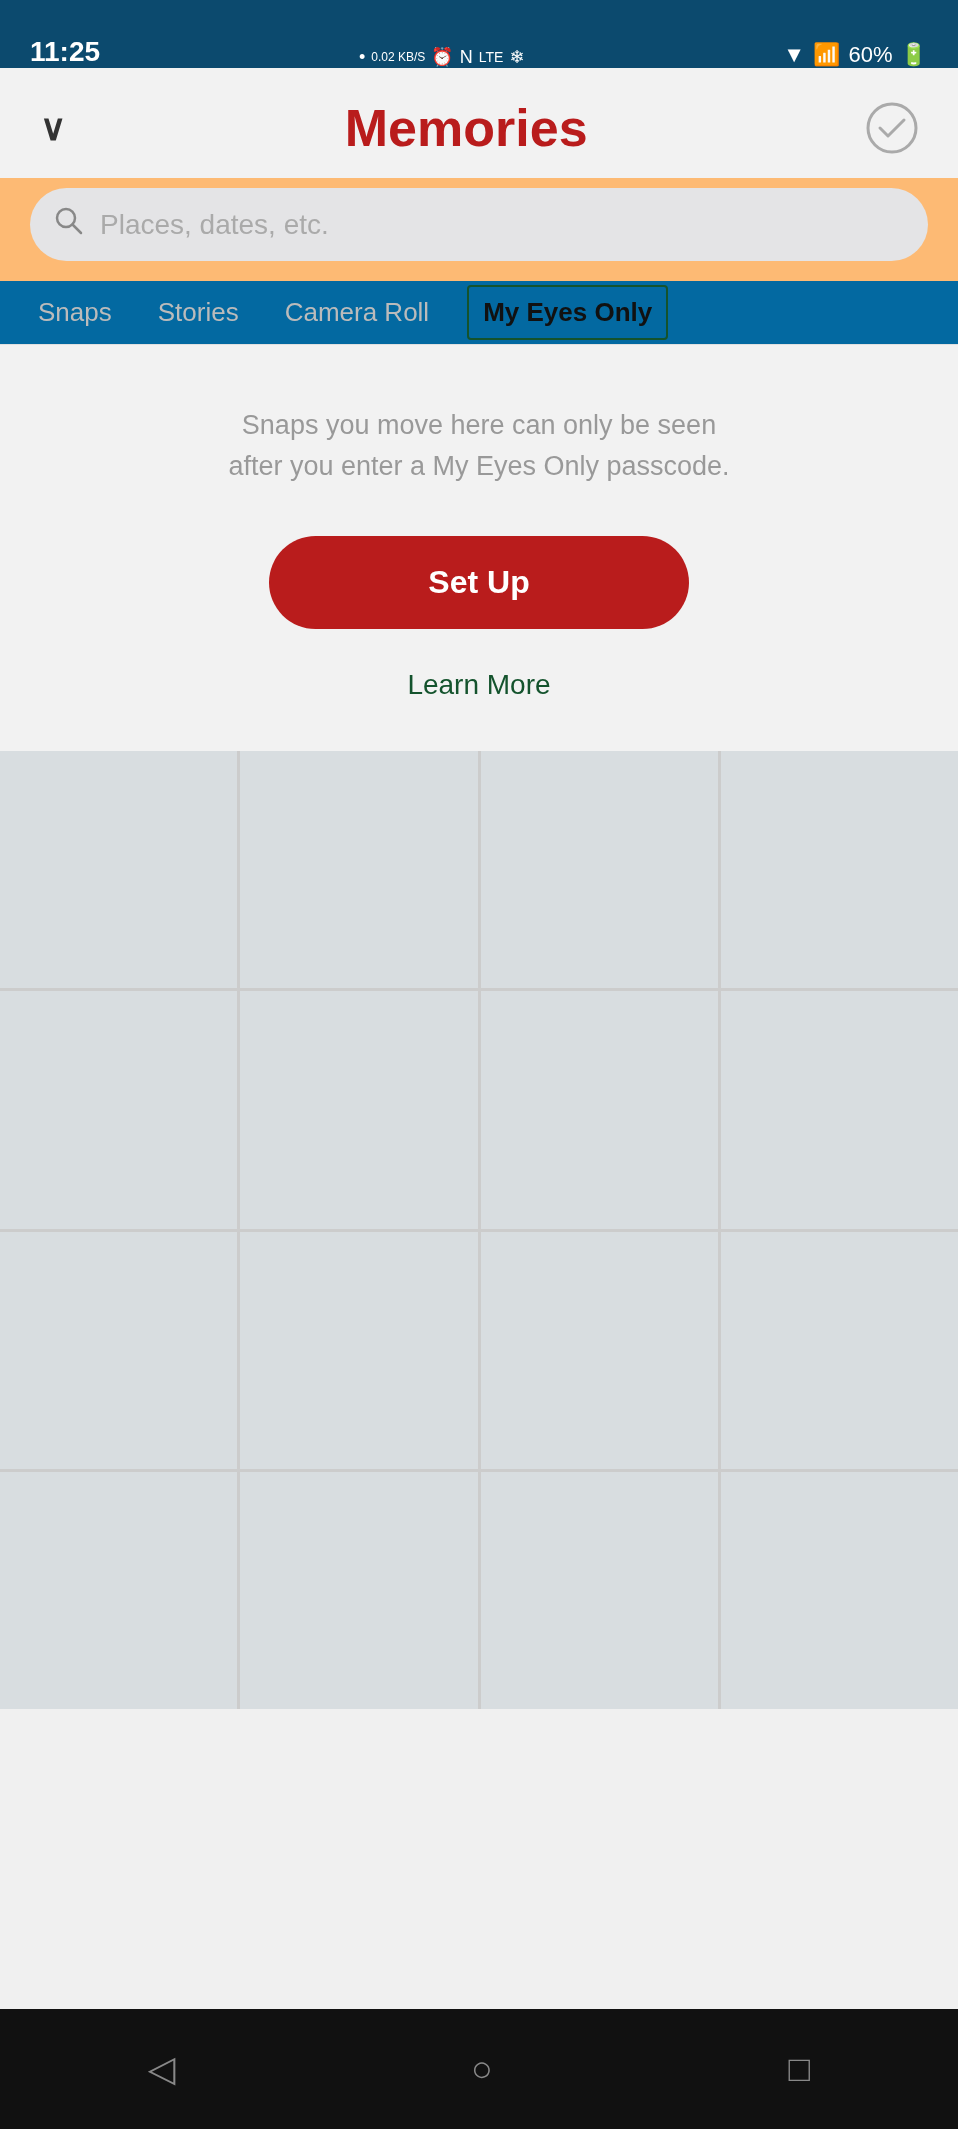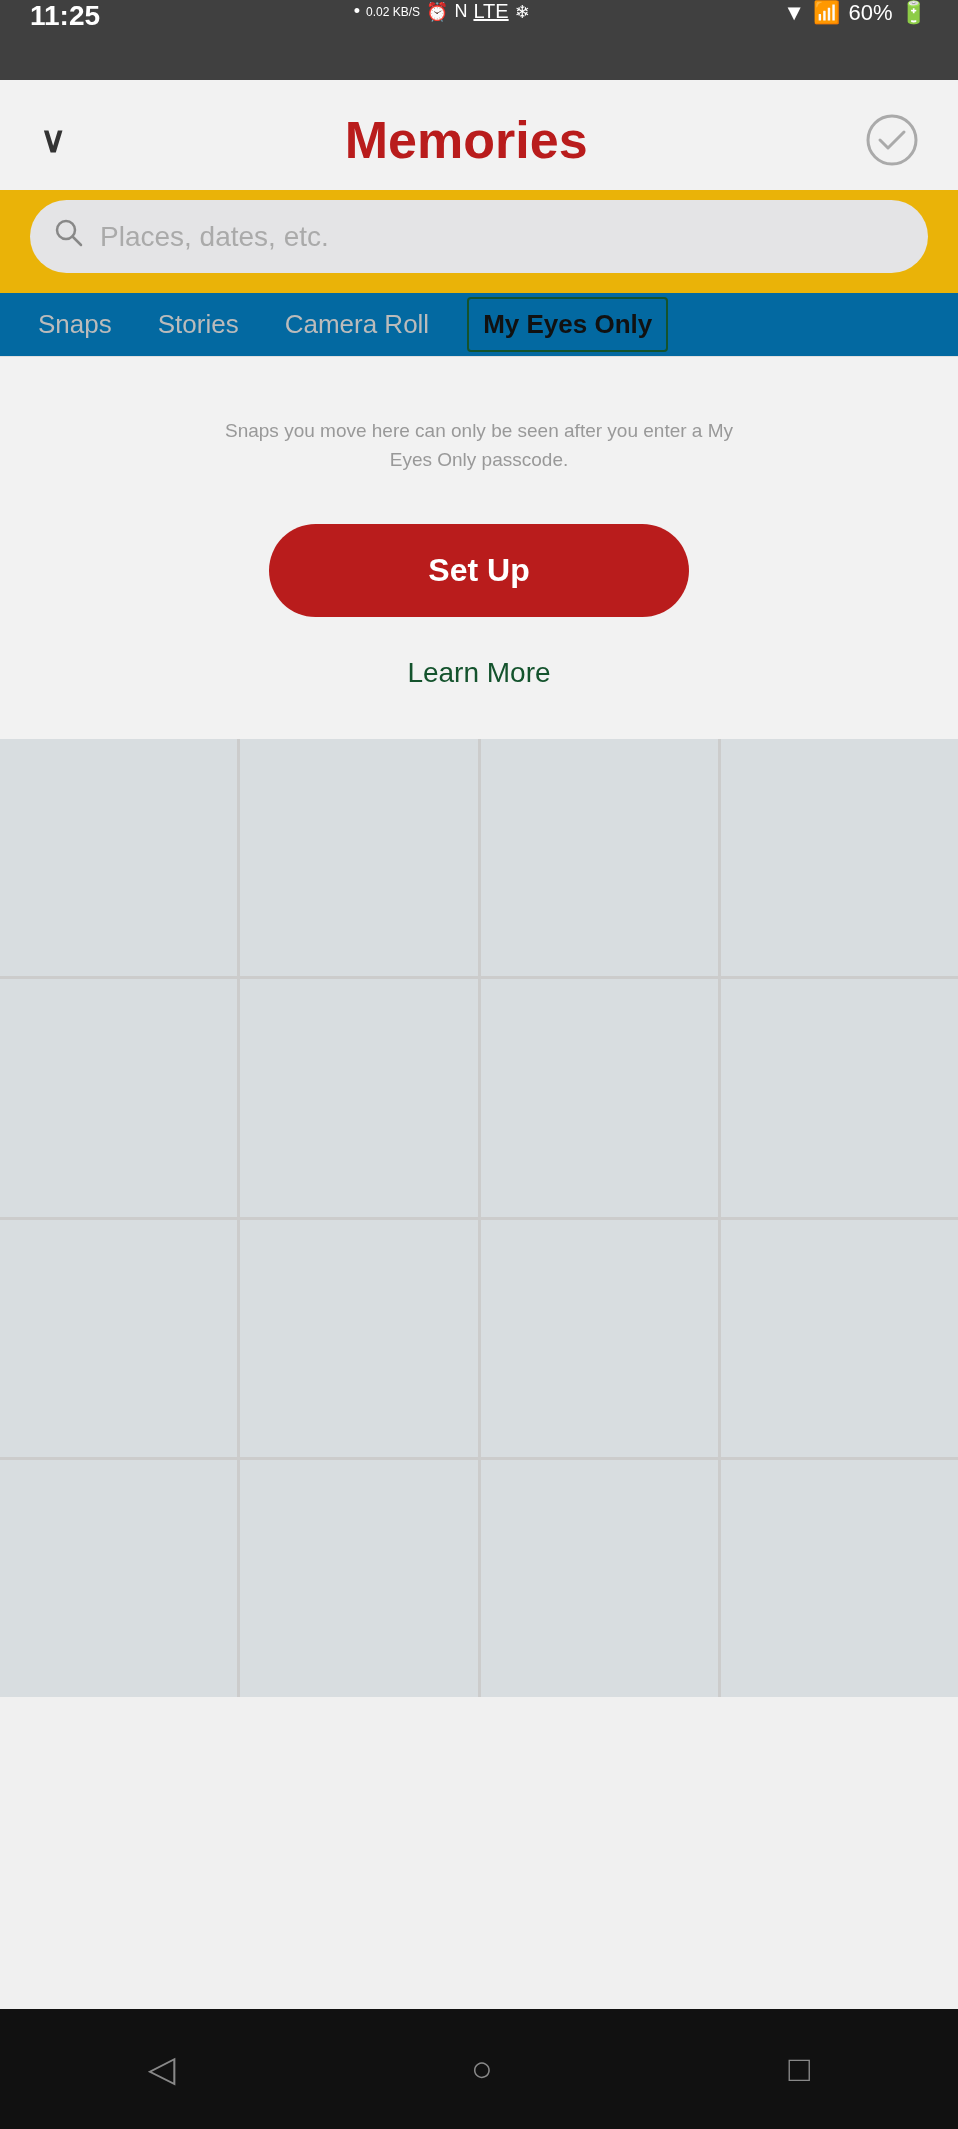--- a/index.html
+++ b/index.html
@@ -12,24 +12,24 @@
       width: 958px;
       height: 2129px;
       background: #f0f0f0;
       font-family: -apple-system, BlinkMacSystemFont, 'Helvetica Neue', Arial, sans-serif;
       overflow: hidden;
     }
 
     
     .status-bar {
       width: 100%;
-      height: 80px;
-      background: #404040;
-      display: flex;
-      align-items: flex-start;
+      height: 68px;
+      background: #0c4a6e;
+      display: flex;
+      align-items: flex-end;
       justify-content: space-between;
       padding: 0 30px;
     }
 
     .status-time {
       color: white;
       font-size: 28px;
       font-weight: 600;
     }
 
@@ -82,21 +82,21 @@
     }
 
     .header-check {
       width: 52px;
       height: 52px;
     }
 
     
     .search-container {
       padding: 10px 30px 20px 30px;
-      background: #eab308;
+      background: #fdba74;
     }
 
     .search-bar {
       background: #e4e4e6;
       border-radius: 50px;
       display: flex;
       align-items: center;
       padding: 18px 24px;
       gap: 16px;
     }
@@ -145,21 +145,21 @@
     }
 
     .setup-title {
       font-size: 34px;
       font-weight: 800;
       color: #111;
       margin-bottom: 30px;
     }
 
     .setup-description {
-      font-size: 19px;
+      font-size: 27px;
       color: #999;
       line-height: 1.5;
       margin-bottom: 50px;
       max-width: 520px;
       margin-left: auto;
       margin-right: auto;
     }
 
     .setup-button {
       background: #b91c1c;
@@ -219,21 +219,21 @@
 <body>
 
 <div class="status-bar">
   <span class="status-time">11:25</span>
   <div class="status-center">
     <span>•</span>
     <span style="font-size:12px;">0.02 KB/S</span>
 
     <span>⏰</span>
     <span style="font-size:18px;">N</span>
-    <span style="font-size:20px;text-decoration:underline;">LTE</span>
+    <span style="font-size:14px;">LTE</span>
     <span>❄</span>
   </div>
   <div class="status-right">
     <span>▼</span>
     <span>📶</span>
     <span class="battery-text">60%</span>
     <span>🔋</span>
   </div>
 </div>
 

